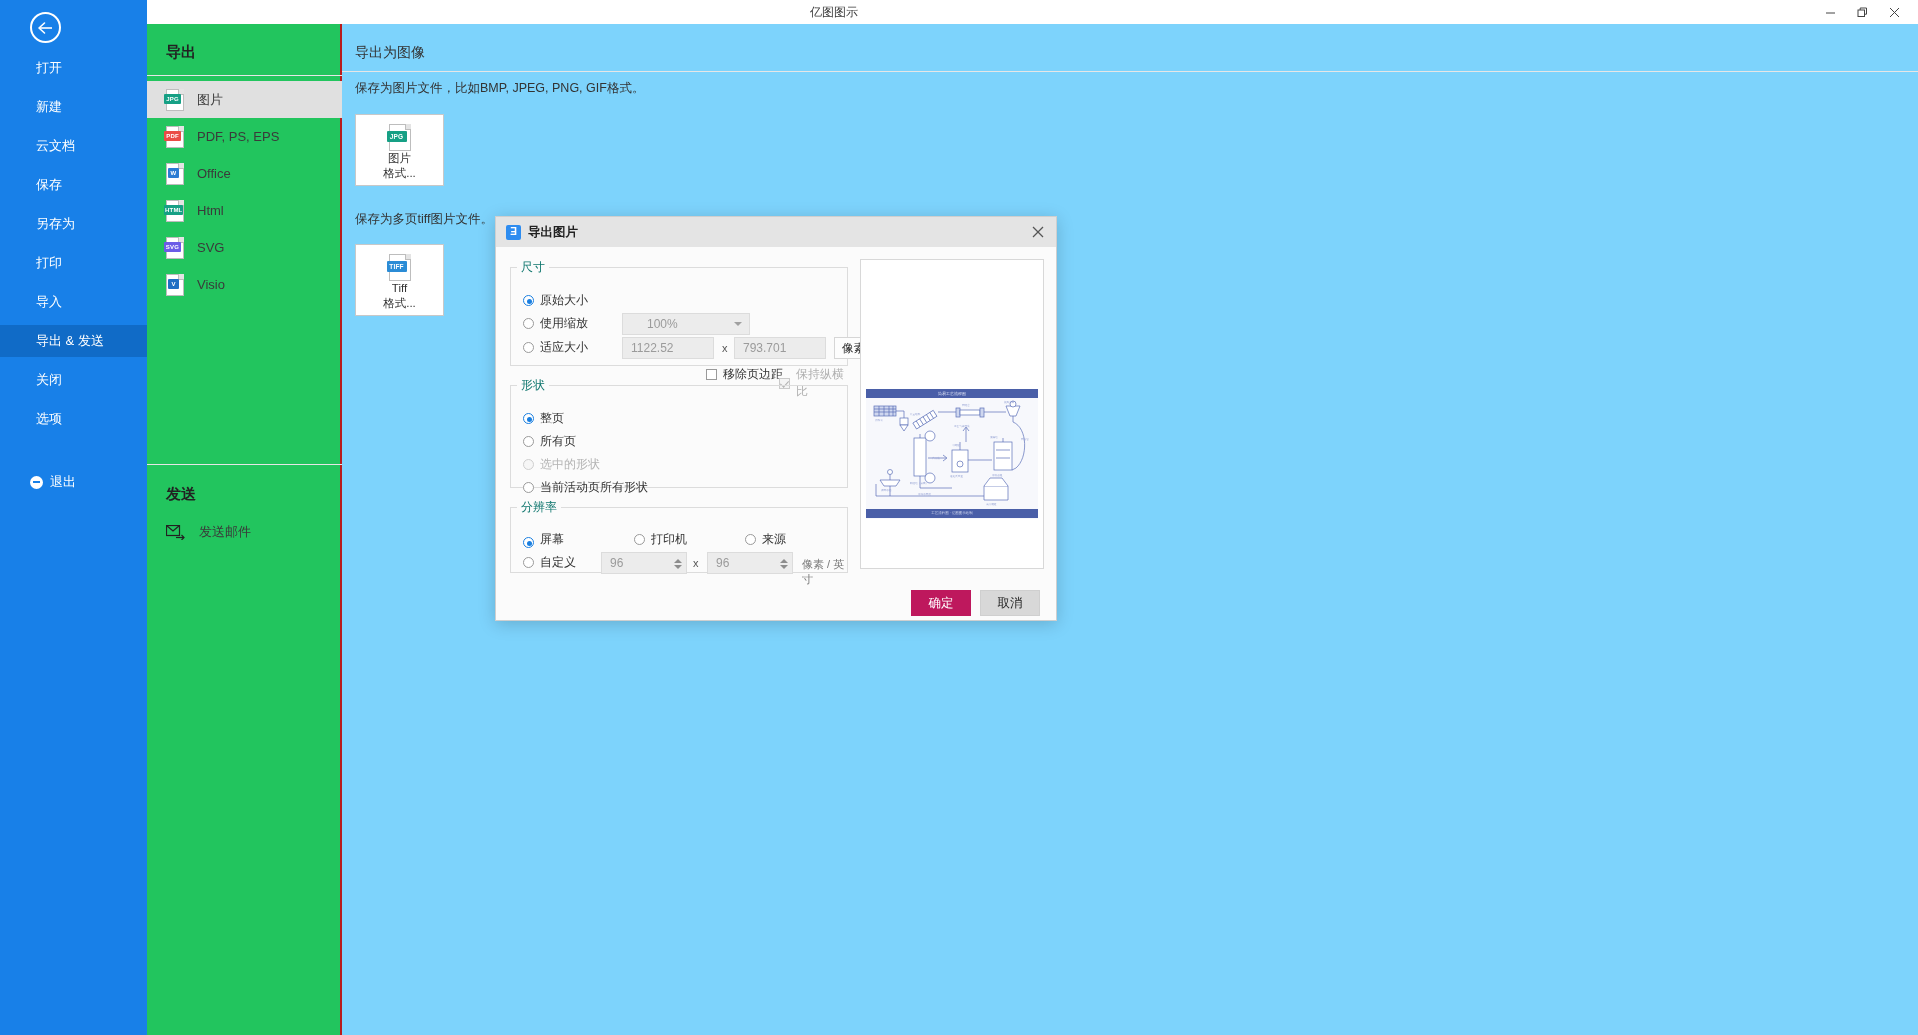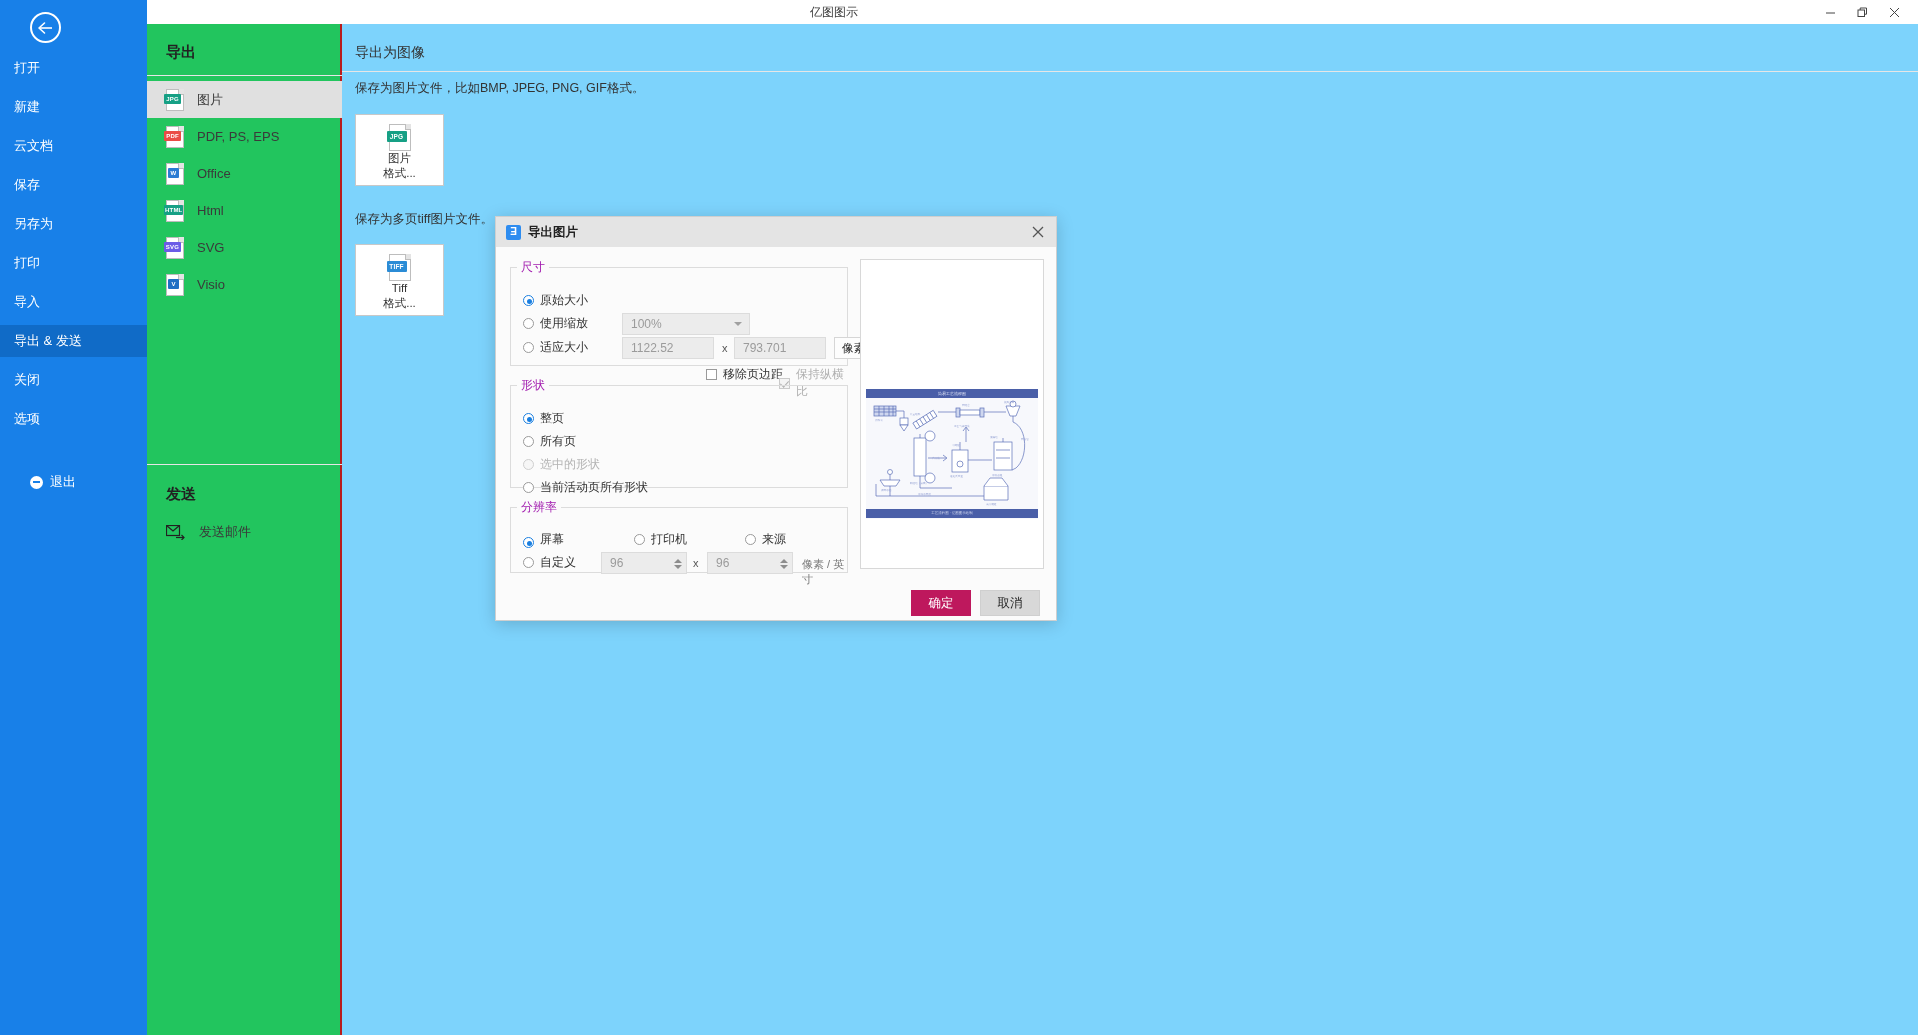--- a/index.html
+++ b/index.html
@@ -56,21 +56,21 @@
   }
   .back-circle {
     position: absolute; left: 30px; top: 12px; width: 31px; height: 31px;
     border: 2px solid #ffffff; border-radius: 50%;
     display: flex; align-items: center; justify-content: center;
     cursor: pointer;
   }
   .back-circle svg { display: block; }
   .side-items { position: absolute; left: 0; top: 52px; width: 147px; }
   .side-item {
-    height: 32px; line-height: 32px; padding-left: 14px;
+    height: 32px; line-height: 32px; padding-left: 36px;
     font-size: 13px; color: #ffffff; cursor: pointer;
     white-space: nowrap;
   }
   .side-item.active { background: #106bc7; }
   .side-gap { height: 7px; }
   .side-exit {
     position: absolute; left: 0; top: 470px; width: 147px; height: 24px;
     display: flex; align-items: center; padding-left: 30px; gap: 7px; cursor: pointer;
   }
   .exit-icon {
@@ -164,21 +164,21 @@
     position: absolute; right: 6px; top: 4px; width: 24px; height: 22px;
     display: flex; align-items: center; justify-content: center; cursor: pointer;
   }
 
   .dlg-body { position: absolute; left: 0; top: 30px; width: 560px; height: 373px; background: #fbfbfb; }
 
   fieldset.group {
     position: absolute; border: 1px solid #dcdcdc; background: transparent;
   }
   fieldset.group > legend {
-    font-size: 12px; color: #a21caf; padding: 0 4px; margin-left: 6px;
+    font-size: 12px; color: #0f766e; padding: 0 4px; margin-left: 6px;
   }
   .grp-size { left: 14px; top: 12px; width: 338px; height: 107px; }
   .grp-shape { left: 14px; top: 130px; width: 338px; height: 111px; }
   .grp-res { left: 14px; top: 252px; width: 338px; height: 74px; }
 
   .row { position: absolute; display: flex; align-items: center; }
 
   .radio {
     width: 11px; height: 11px; border-radius: 50%;
     border: 1px solid #9a9a9a; background: #fff; position: relative;
@@ -206,21 +206,21 @@
   .cb-label.dim { color: #b0b0b0; }
 
   .tbox {
     height: 22px; background: #ececec; border: 1px solid #dcdcdc;
     font-size: 12px; color: #9b9b9b; display: flex; align-items: center;
     padding: 0 8px; position: relative;
   }
   .sel {
     height: 22px; background: #ececec; border: 1px solid #dcdcdc;
     font-size: 12px; color: #9b9b9b; display: flex; align-items: center;
-    padding: 0 8px; position: relative;
+    padding: 0 24px; position: relative;
   }
   .sel .caret {
     position: absolute; right: 7px; top: 50%; transform: translateY(-50%);
     width: 0; height: 0; border-left: 4px solid transparent; border-right: 4px solid transparent;
     border-top: 4px solid #a0a0a0;
   }
   .unitsel {
     height: 22px; background: #fdfdfd; border: 1px solid #d6d6d6;
     font-size: 11.5px; color: #222; display: flex; align-items: center;
     padding: 0 18px 0 7px; position: relative; cursor: pointer;

